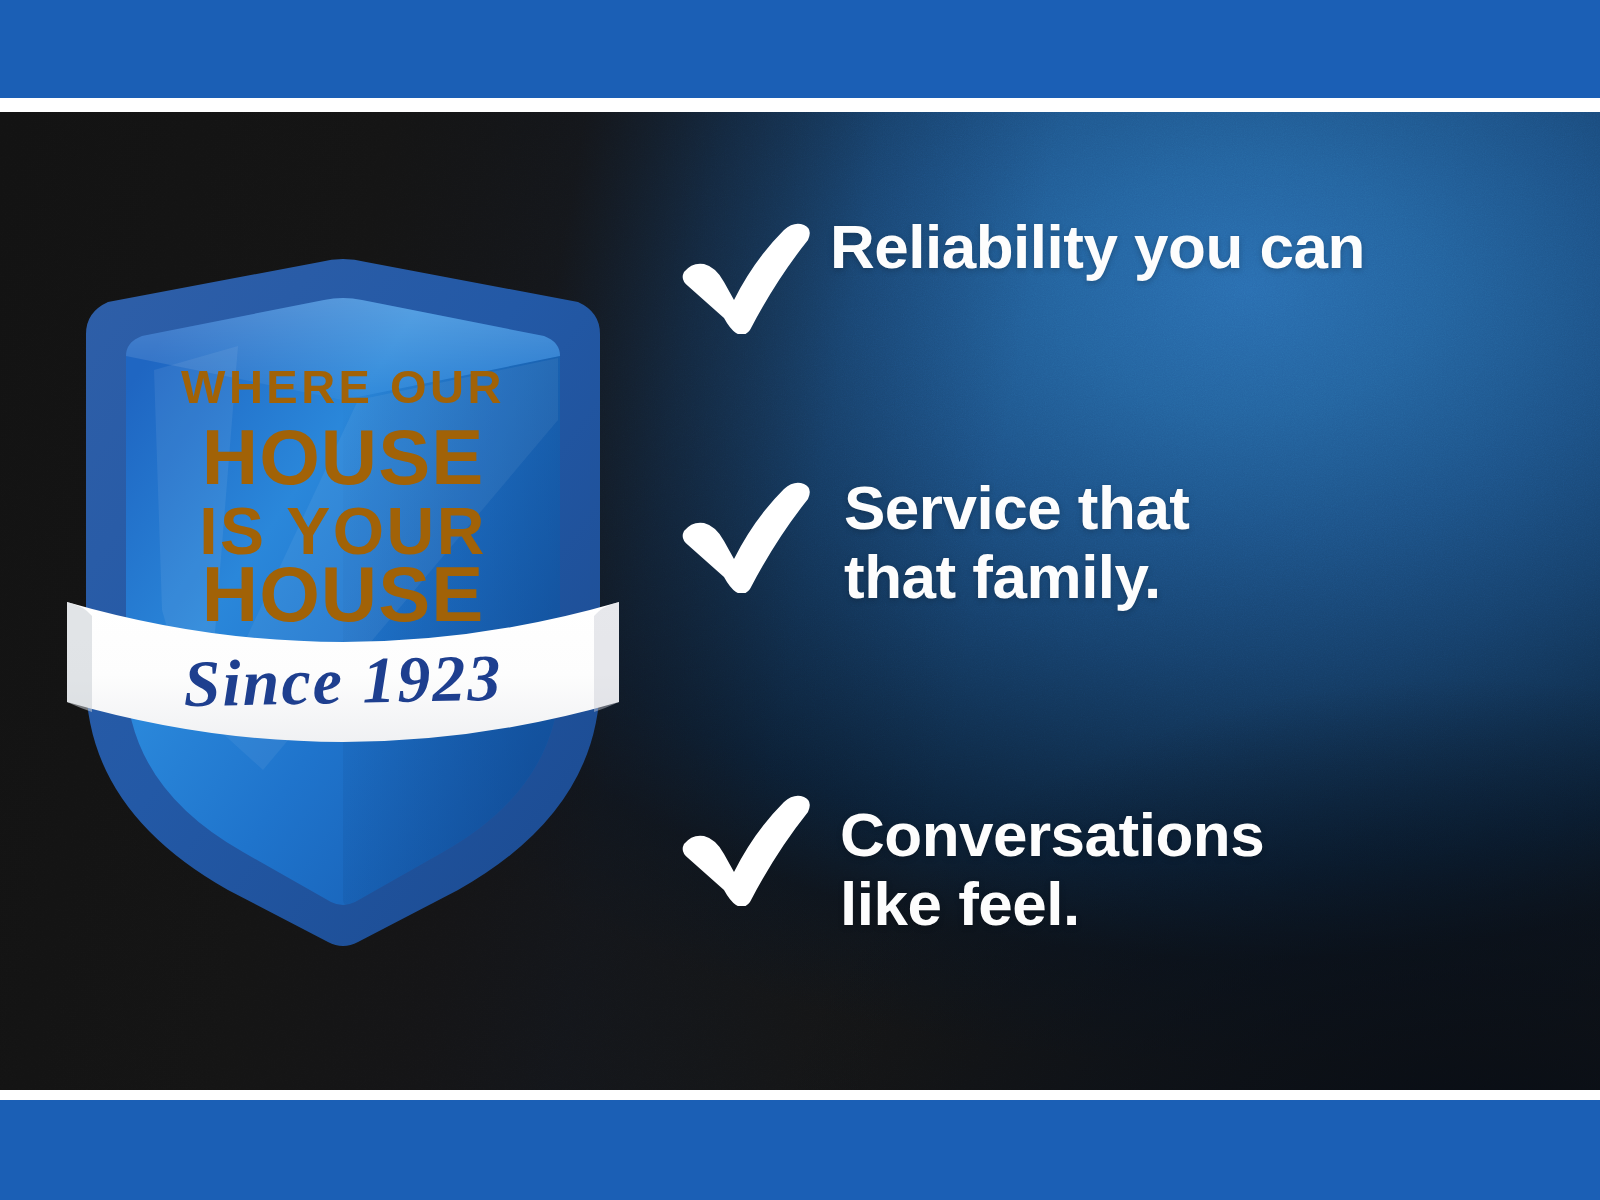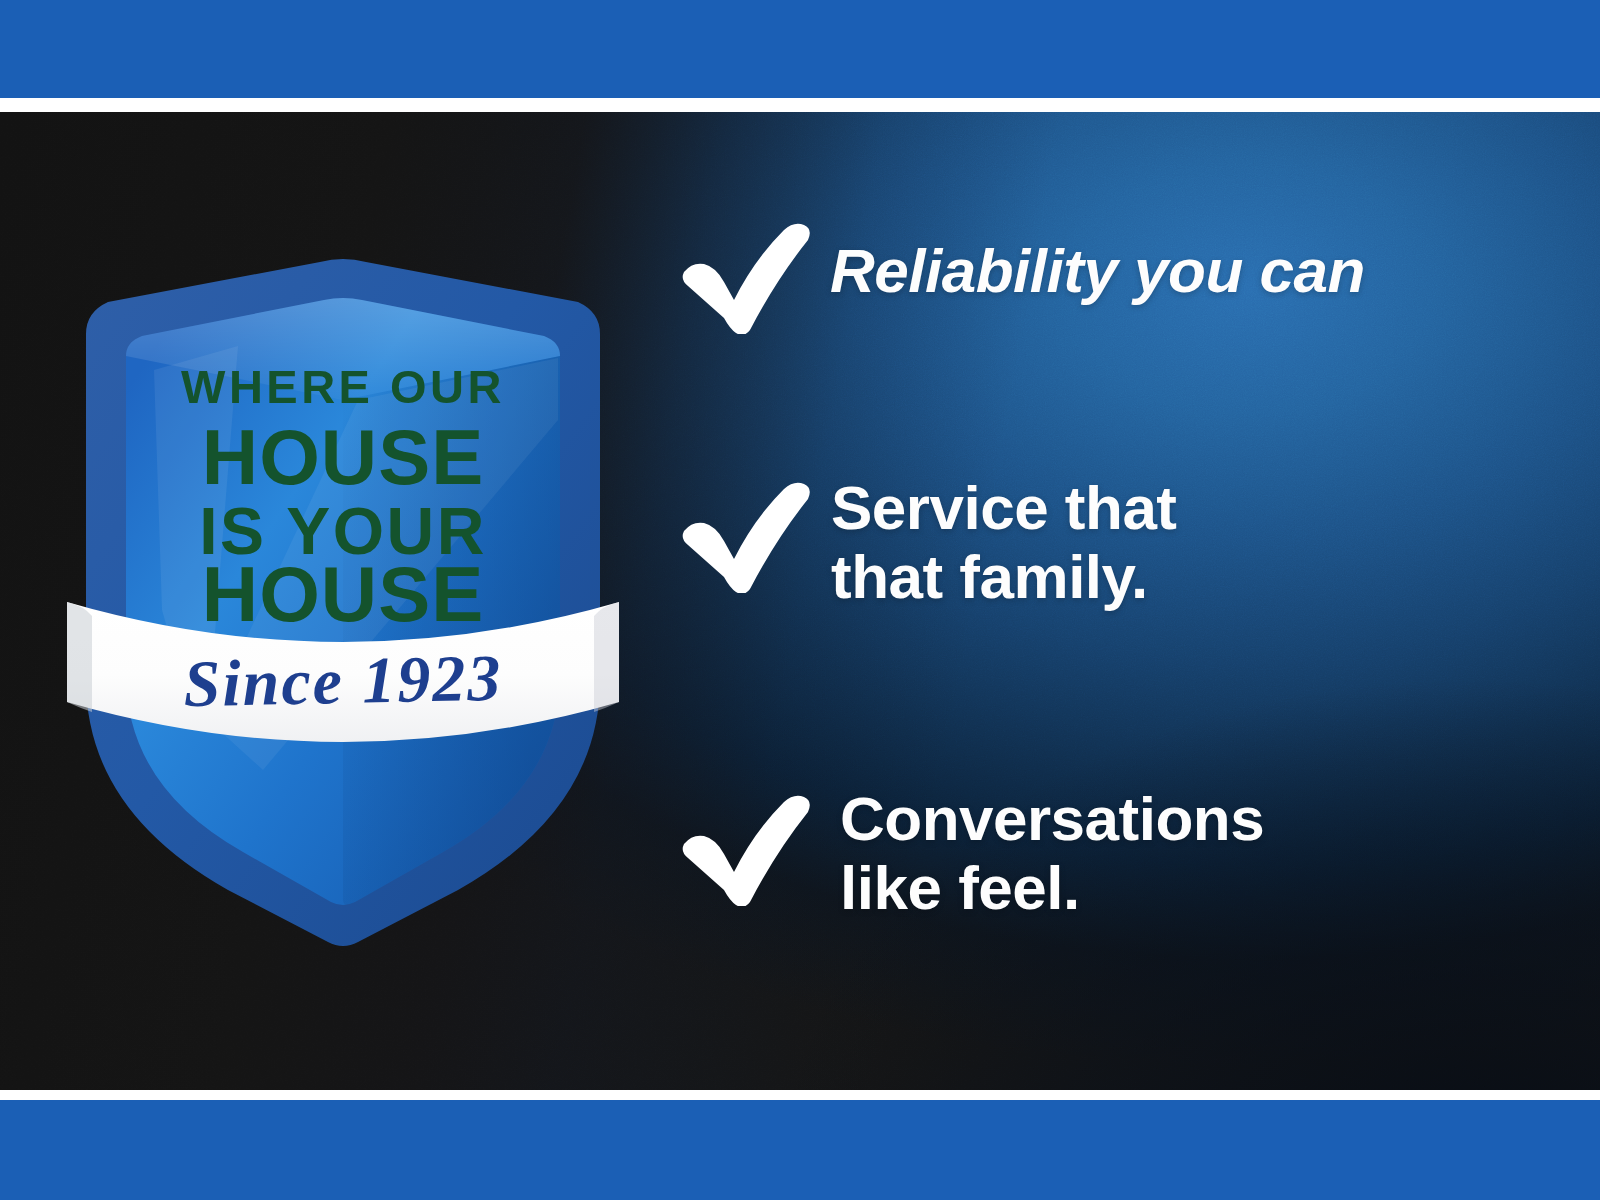--- a/index.html
+++ b/index.html
@@ -35,21 +35,21 @@
   
   .grain{position:absolute;left:0;top:0;width:100%;height:100%;opacity:.30;
          mix-blend-mode:overlay;}
 
   
   .badge{position:absolute;left:58px;top:250px;width:570px;height:700px;}
   .badge svg{display:block;}
 
   .badge-text{position:absolute;left:0;top:0;width:570px;height:700px;
               pointer-events:none;}
-  .bt-line{position:absolute;width:100%;text-align:center;color:#14532d;
+  .bt-line{position:absolute;width:100%;text-align:center;color:#a16207;
            font-family:"Liberation Sans",sans-serif;font-weight:bold;
            letter-spacing:.5px;line-height:1;white-space:nowrap;}
   .bt-where{top:113px;font-size:47px;letter-spacing:3.5px;}
   .bt-house1{top:168px;font-size:78px;letter-spacing:1px;}
   .bt-isyour{top:248px;font-size:66px;letter-spacing:2.5px;}
   .bt-house2{top:305px;font-size:78px;letter-spacing:1px;}
 
   .since{position:absolute;left:0;top:398px;width:570px;text-align:center;
          color:#1e3f8f;font-family:"Liberation Serif",serif;font-style:italic;
          font-weight:bold;font-size:66px;letter-spacing:2px;line-height:1;
@@ -61,23 +61,23 @@
   .b1{left:0;top:96px;}
   .b2{left:0;top:355px;}
   .b3{left:0;top:668px;}
 
   .check{flex:0 0 auto;width:150px;height:120px;margin-top:6px;}
   .check svg{display:block;}
 
   .btext{color:#fdfdfd;font-family:"Liberation Sans",sans-serif;font-weight:bold;
          font-size:62px;line-height:1.12;letter-spacing:-0.5px;
          text-shadow:0 2px 6px rgba(0,0,0,.22);}
-  .b1 .btext{margin-left:8px;margin-top:28px;font-style:italic;}
-  .b2 .btext{margin-left:9px;margin-top:6px;}
-  .b3 .btext{margin-left:18px;margin-top:4px;}
+  .b1 .btext{margin-left:8px;margin-top:4px;}
+  .b2 .btext{margin-left:22px;margin-top:6px;}
+  .b3 .btext{margin-left:18px;margin-top:20px;}
   .btext .ln{display:block;}
 </style>
 </head>
 <body>
 
 <div class="canvas">
 
   <div class="bar bar-top"></div>
 
   <div class="stage">

